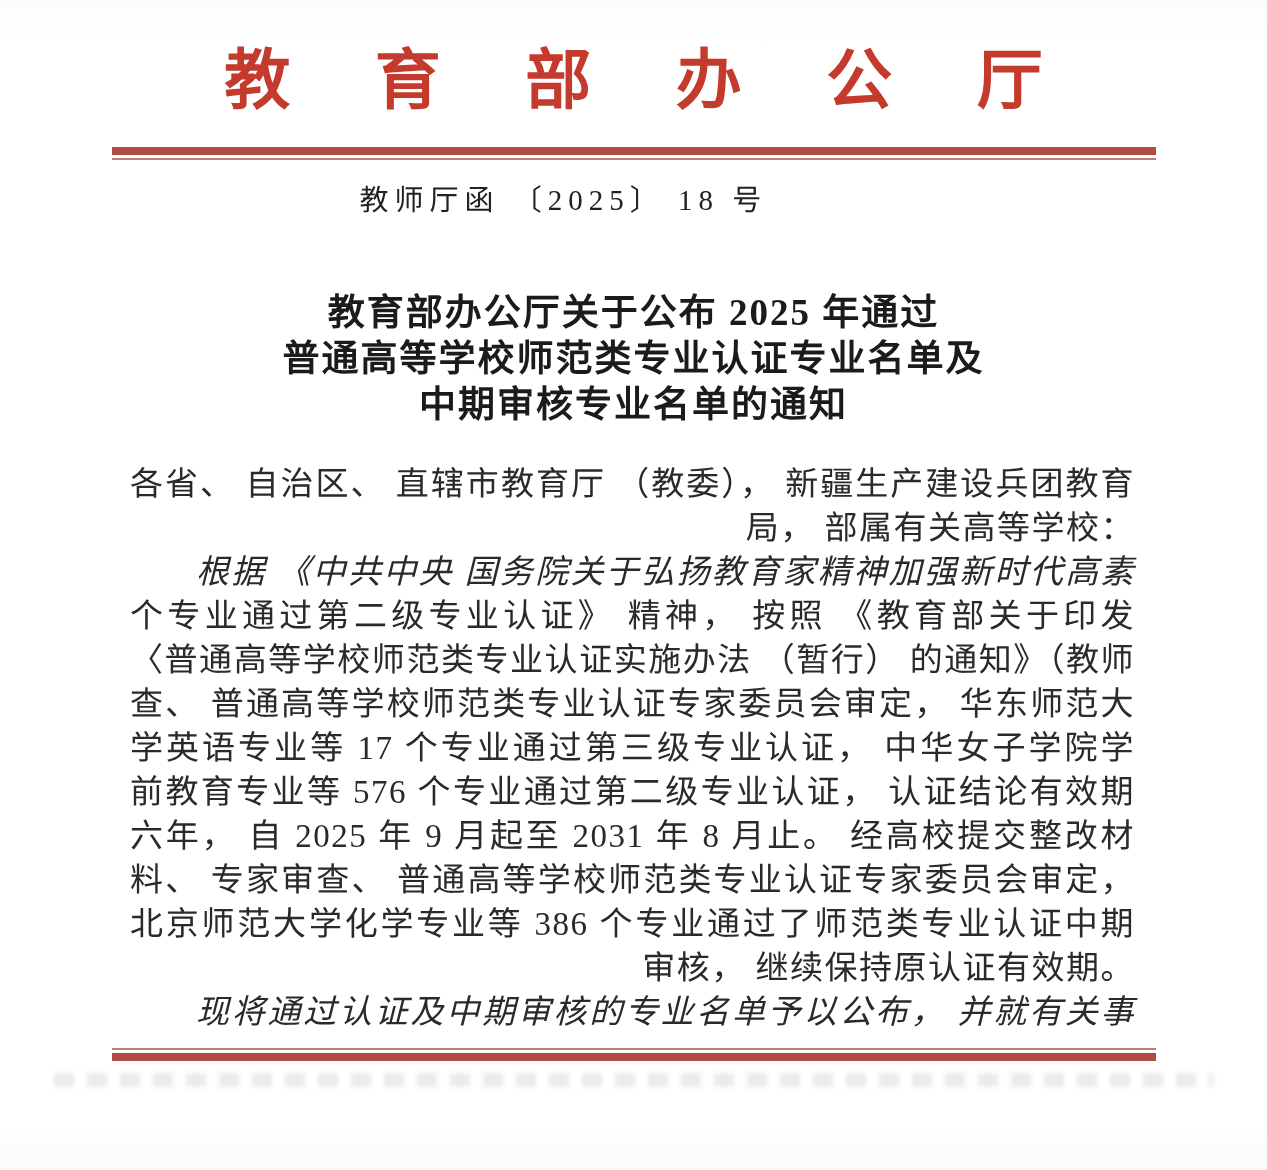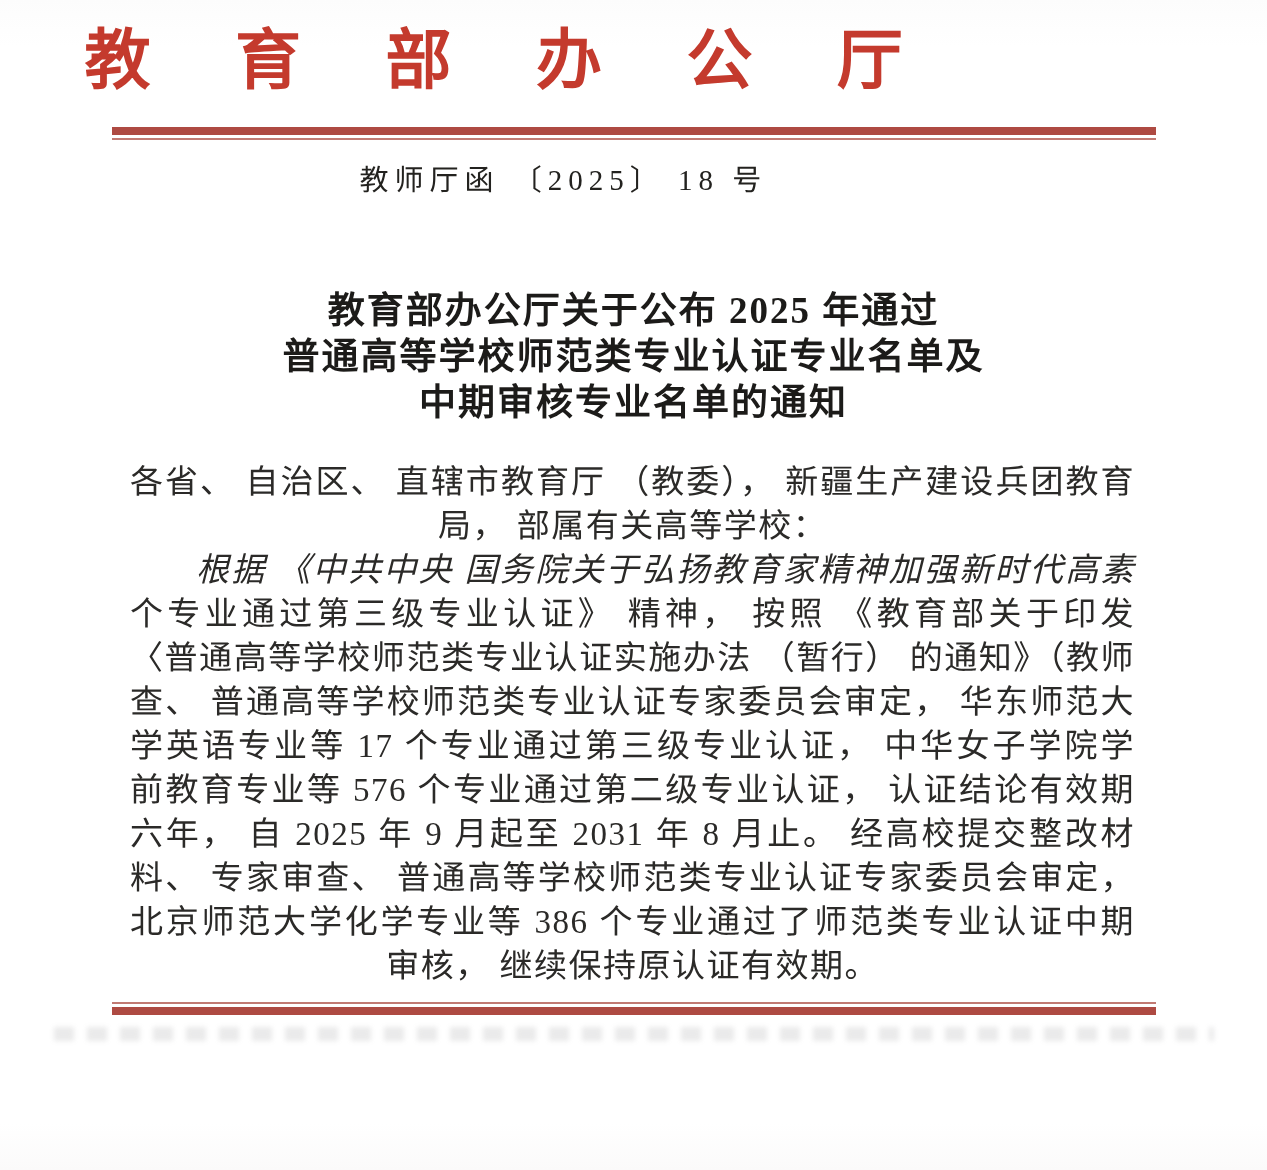--- a/index.html
+++ b/index.html
@@ -16,22 +16,22 @@
   .page {
     position: relative;
     width: 1267px;
     height: 1170px;
     margin: 0 auto;
     background: linear-gradient(180deg, #fcfcfc 0%, #ffffff 4%, #ffffff 96%, #fbfafa 100%);
     overflow: hidden;
   }
   
   .letterhead {
-    padding-top: 24px;
-    text-align: left;
+    padding-top: 44px;
+    text-align: center;
   }
   .letterhead-title {
     font-size: 66px;
     line-height: 74px;
     font-weight: bold;
     color: var(--accent-red);
     letter-spacing: 1.28em;
     text-indent: 1.28em;
     white-space: nowrap;
   }
@@ -51,37 +51,37 @@
     margin-top: 22px;
     padding-right: 140px;
     text-align: center;
     font-size: 29px;
     line-height: 36px;
     letter-spacing: 6px;
     color: #23221f;
   }
   
   .doc-title {
-    margin-top: 90px;
+    margin-top: 72px;
     text-align: center;
     font-weight: bold;
     font-size: 37px;
     line-height: 46px;
     letter-spacing: 2px;
     color: #1c1b19;
   }
   
   .body-text {
     margin: 34px 132px 0 130px;
     font-size: 33px;
     line-height: 44px;
     letter-spacing: 1.5px;
     color: #2b2a28;
   }
-  .bl { text-align: center; white-space: normal; }
+  .bl { text-align: right; white-space: normal; }
   .bl.jd { text-align: justify; text-align-last: justify; }
   .bl.ind { text-indent: 2em; font-style: italic; }
   
   .ghost-row {
     width: 1160px;
     height: 14px;
     margin: 12px auto 0;
     background: repeating-linear-gradient(
       90deg,
       rgba(130,130,132,0.30) 0px, rgba(130,130,132,0.30) 20px,
@@ -110,29 +110,30 @@
   <div class="doc-title">
     <div>教育部办公厅关于公布 2025 年通过</div>
     <div>普通高等学校师范类专业认证专业名单及</div>
     <div>中期审核专业名单的通知</div>
   </div>
 
   <div class="body-text">
     <div class="bl jd">各省、 自治区、 直辖市教育厅 （教委）， 新疆生产建设兵团教育</div>
     <div class="bl">局， 部属有关高等学校：</div>
     <div class="bl jd ind">根据 《中共中央 国务院关于弘扬教育家精神加强新时代高素</div>
-    <div class="bl jd">个专业通过第三级专业认证》 精神， 按照 《教育部关于印发</div>
+    <div class="bl jd">个专业通过第二级专业认证》 精神， 按照 《教育部关于印发</div>
     <div class="bl jd">〈普通高等学校师范类专业认证实施办法 （暂行） 的通知》（教师</div>
     <div class="bl jd">查、 普通高等学校师范类专业认证专家委员会审定， 华东师范大</div>
     <div class="bl jd">学英语专业等 17 个专业通过第三级专业认证， 中华女子学院学</div>
     <div class="bl jd">前教育专业等 576 个专业通过第二级专业认证， 认证结论有效期</div>
     <div class="bl jd">六年， 自 2025 年 9 月起至 2031 年 8 月止。 经高校提交整改材</div>
     <div class="bl jd">料、 专家审查、 普通高等学校师范类专业认证专家委员会审定，</div>
     <div class="bl jd">北京师范大学化学专业等 386 个专业通过了师范类专业认证中期</div>
     <div class="bl">审核， 继续保持原认证有效期。</div>
+    <div class="bl jd ind">现将通过认证及中期审核的专业名单予以公布， 并就有关事</div>
   </div>
 
   <div class="rule-group bottom">
     <div class="rule-thin"></div>
     <div class="rule-thick"></div>
   </div>
 
   <div class="ghost-row"></div>
 
 </div>

